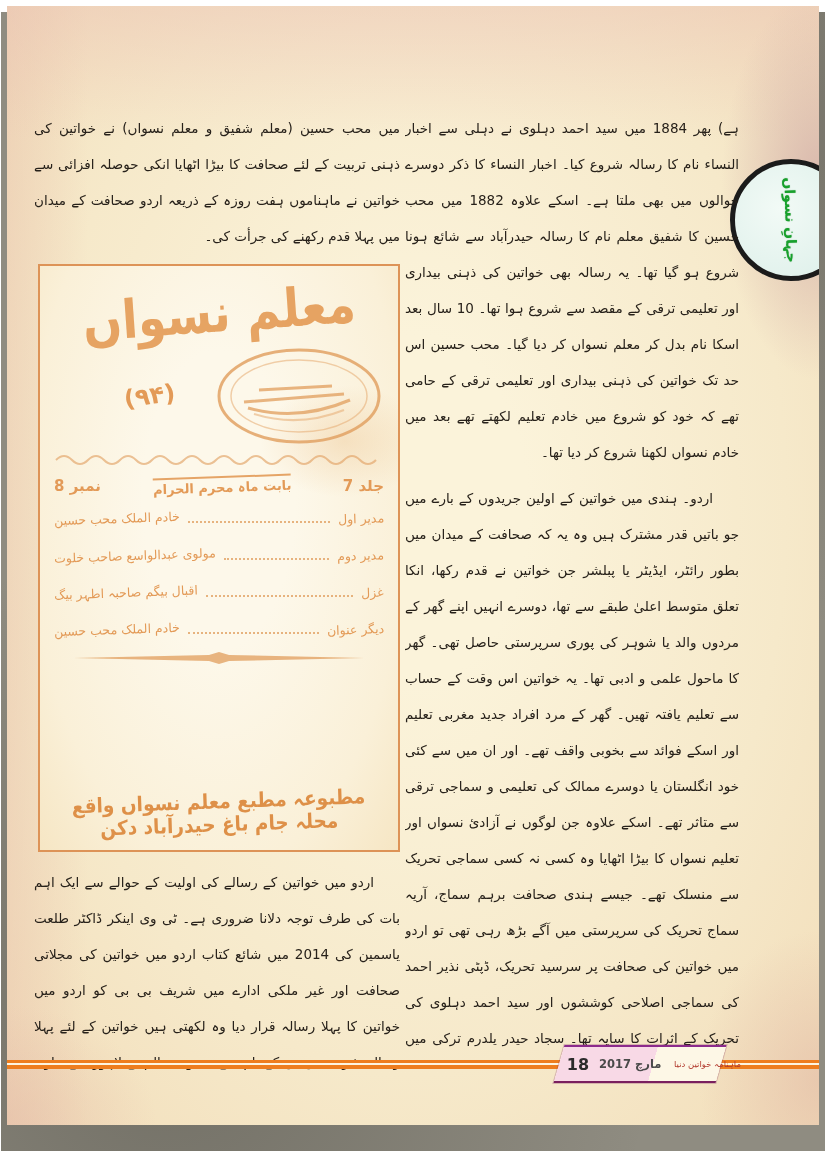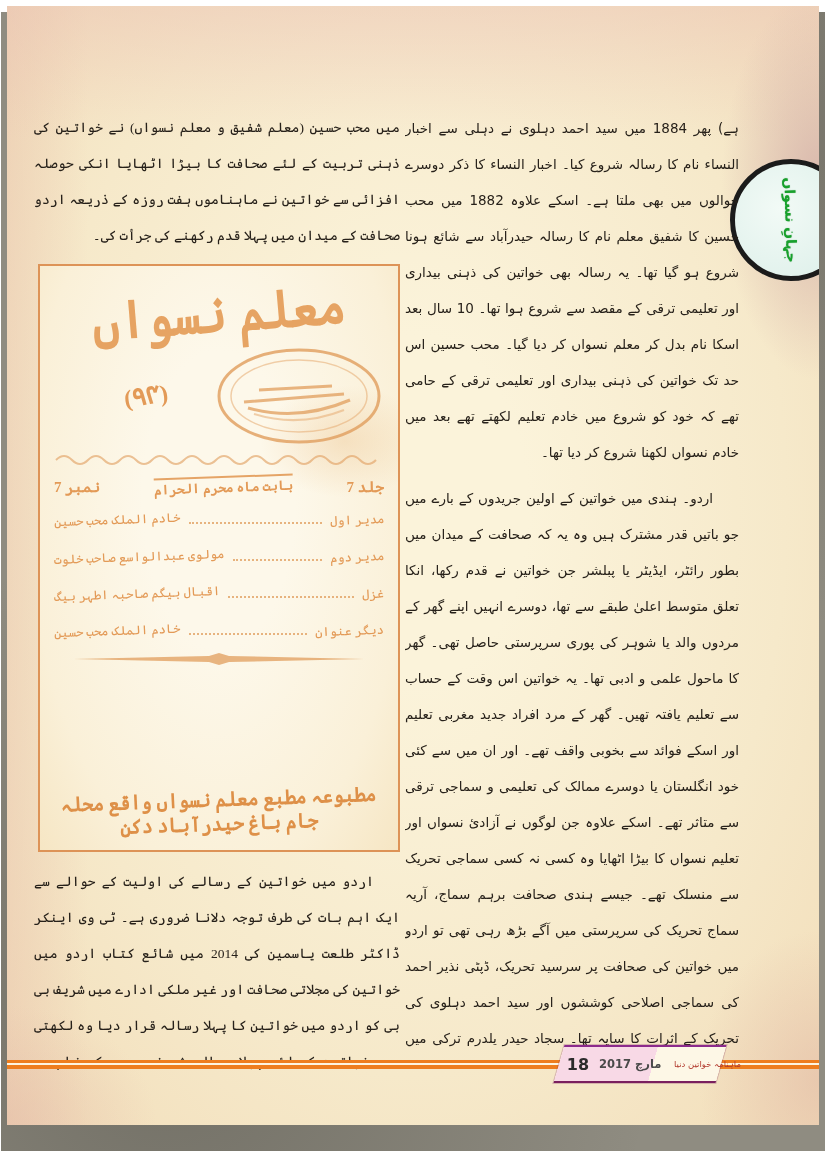--- a/index.html
+++ b/index.html
@@ -35,21 +35,21 @@
   .tab-label{
     transform:rotate(88deg);white-space:nowrap;
     color:#17a12c;font-weight:bold;font-size:14px;letter-spacing:1px;
     text-shadow:0 0 1px rgba(20,120,30,.6);
   }
   
   .col{position:absolute;direction:rtl;color:#27211a;text-align:justify;}
   .col p{margin:0 0 10px 0;font-size:13.5px;line-height:36px;}
   .col p.indent{text-indent:26px;}
   .col-right{left:398px;top:104px;width:334px;height:938px;overflow:hidden;}
-  .col-left{left:27px;top:104px;width:366px;height:960px;overflow:hidden;font-family:Liberation Serif, serif;}
+  .col-left{left:27px;top:104px;width:366px;height:960px;overflow:hidden;}
   
   .cover{
     width:362px;height:588px;box-sizing:border-box;margin-top:6px;
     border:2px solid #dd9357;
     background:
       radial-gradient(120px 80px at 85% 30%, rgba(238,200,150,.45), transparent 70%),
       radial-gradient(ellipse at 50% 40%, #fdf8ea 30%, #faf0d8 75%, #f6e6c4 100%);
     color:#e39a57;direction:rtl;overflow:hidden;
     display:flex;flex-direction:column;align-items:stretch;padding:10px 14px;
   }
@@ -129,21 +129,21 @@
 
       <div class="cover-caption">
         <svg width="330" height="16" viewBox="0 0 330 16">
           <path d="M2 10 q8 -8 16 0 t16 0 t16 0 t16 0 t16 0 t16 0 t16 0 t16 0 t16 0 t16 0 t16 0 t16 0 t16 0 t16 0 t16 0 t16 0 t16 0 t16 0 t16 0 t16 0" stroke="#e2a264" stroke-width="2" fill="none" opacity=".75"></path>
         </svg>
       </div>
 
       <div class="cover-volrow">
         <span>جلد 7</span>
         <span class="cover-date">بابت ماہ محرم الحرام</span>
-        <span>نمبر 7</span>
+        <span>نمبر 8</span>
       </div>
 
       <div class="staff">
         <div class="staff-row">
           <span class="label">مدیر اول</span>
           <span class="leader"></span>
           <span class="name">خادم الملک محب حسین</span>
         </div>
         <div class="staff-row">
           <span class="label">مدیر دوم</span>

